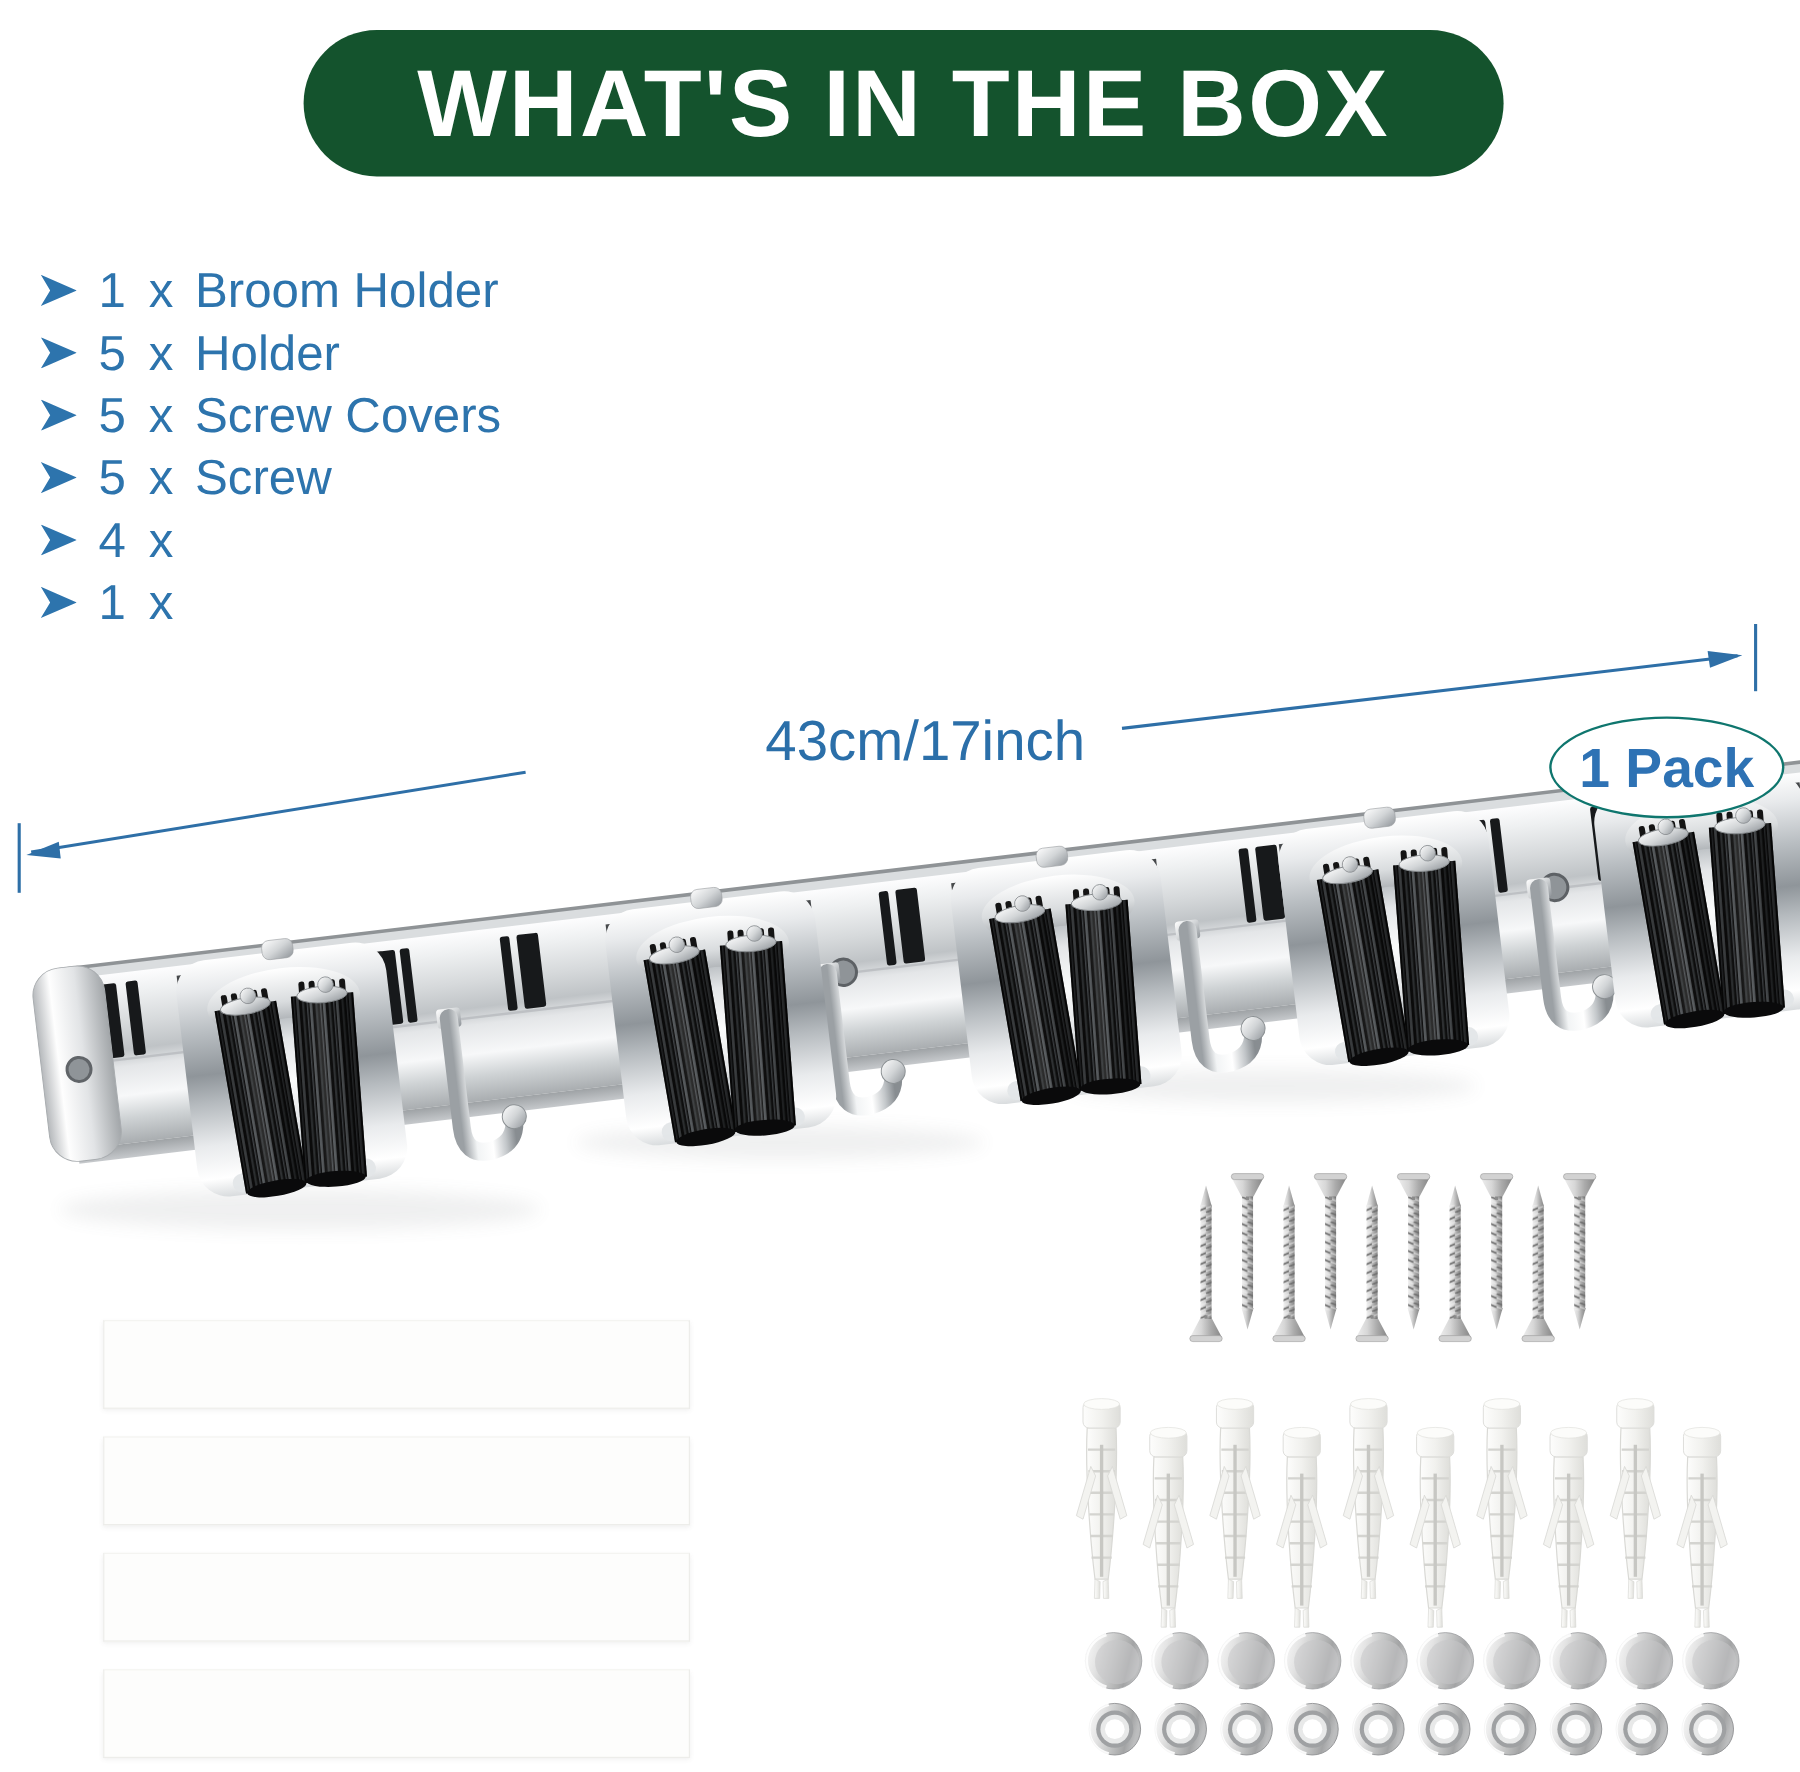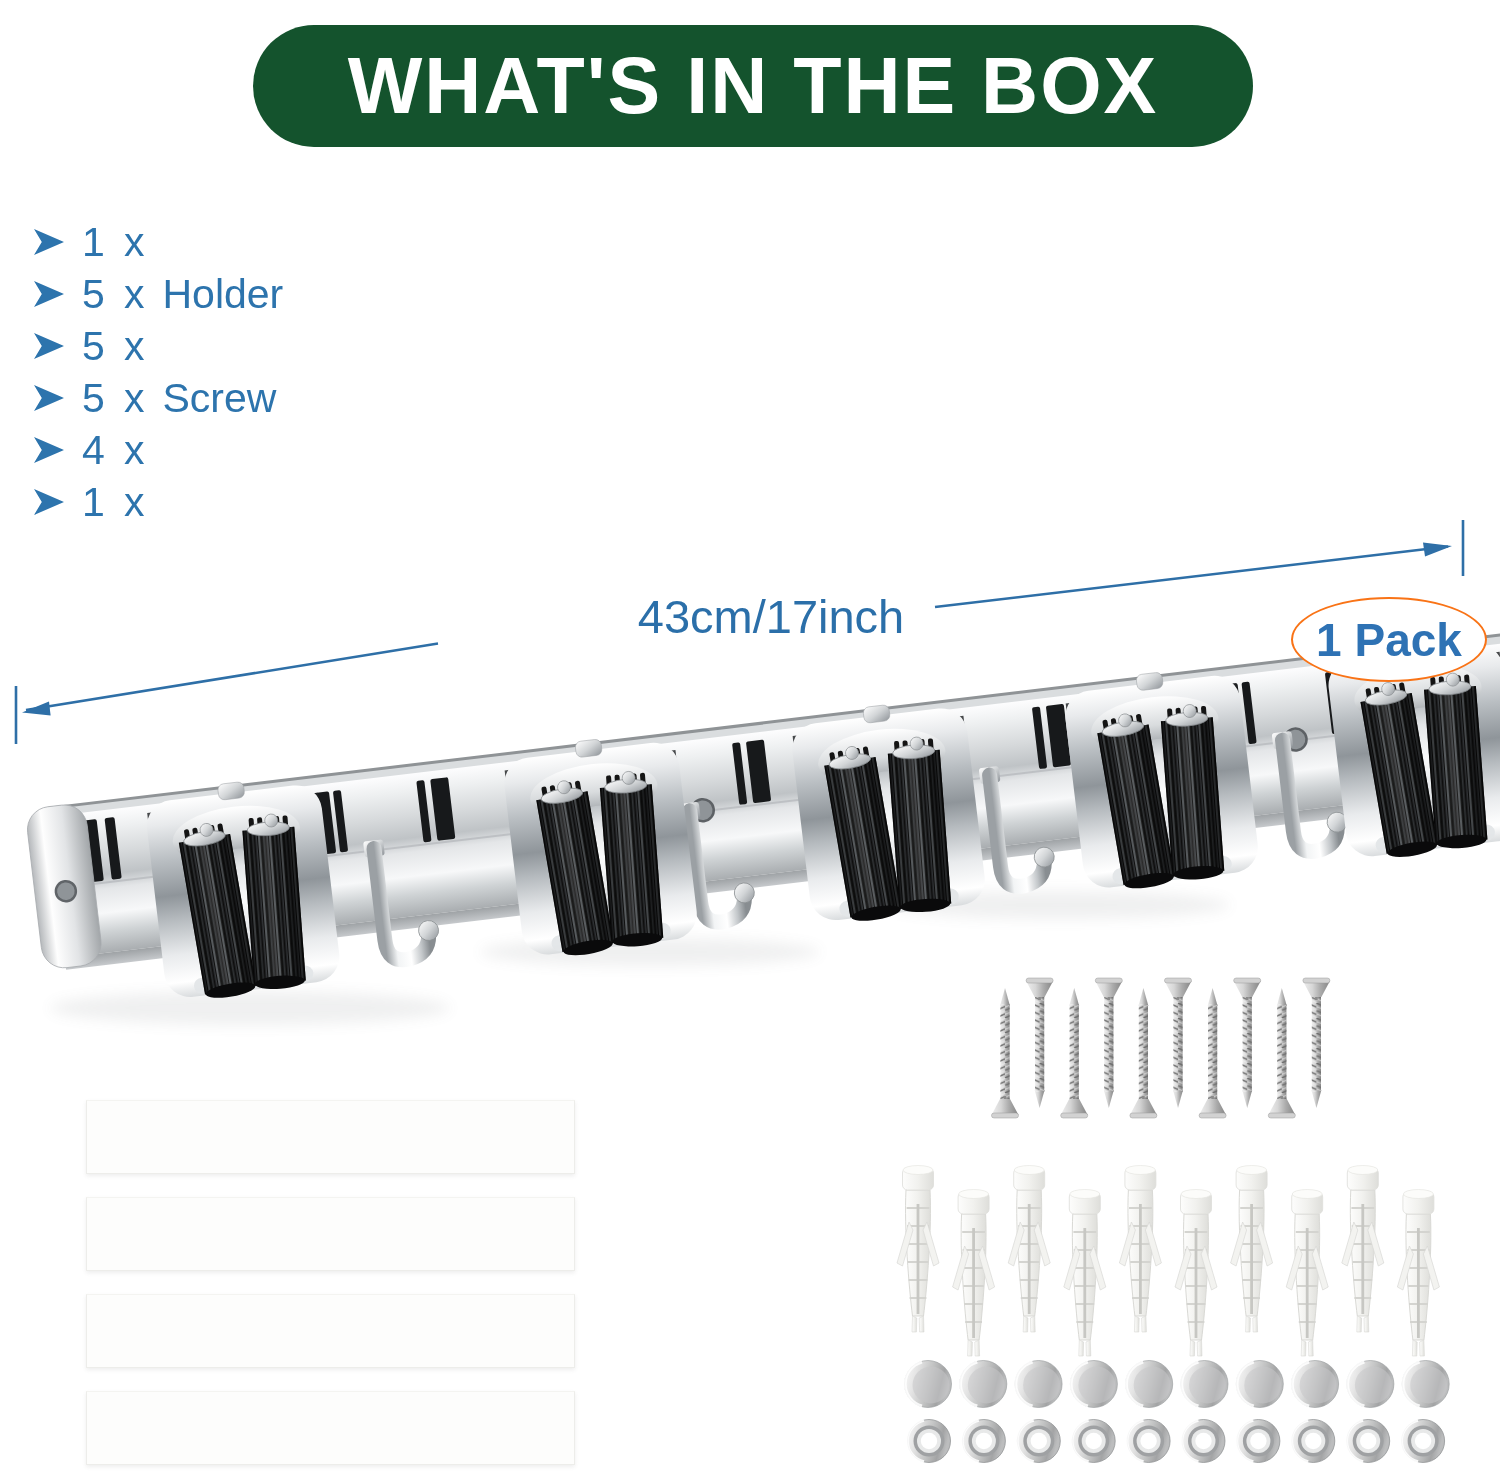--- a/index.html
+++ b/index.html
@@ -33,21 +33,21 @@
   .qty{width:42px;flex:0 0 42px;}
   .sep{margin-right:18px;}
   
   .dim-label{
     left:600px;top:589px;width:342px;text-align:center;
     color:#2b6fa9;font-size:47px;font-weight:400;z-index:6;white-space:nowrap;
   }
   
   .badge{
     left:1291px;top:597px;width:196px;height:85px;border-radius:50%;
-    background:#ffffff;border:2px solid #f97316;box-sizing:border-box;
+    background:#ffffff;border:2px solid #0f766e;box-sizing:border-box;
     display:flex;align-items:center;justify-content:center;z-index:5;
   }
   .badge span{color:#2e72b4;font-size:46px;font-weight:700;}
   
   .strip{
     position:absolute;left:86px;width:489px;height:74px;
     background:#fdfdfc;border:1px solid #ededea;border-top-color:#f4f4f1;
     box-shadow:0 2px 4px rgba(90,90,90,0.10);box-sizing:border-box;z-index:1;
   }
   #scene{position:absolute;left:0;top:0;z-index:3;pointer-events:none;}
@@ -57,31 +57,33 @@
 
 <div class="abs banner">
   <span>WHAT'S IN THE BOX</span>
 </div>
 
 <ul class="abs parts">
   <li>
     <span class="bullet"></span>
     <span class="qty">1</span>
     <span class="sep">x</span>
+    <span class="label">Broom Holder</span>
   </li>
   <li>
     <span class="bullet"></span>
     <span class="qty">5</span>
     <span class="sep">x</span>
     <span class="label">Holder</span>
   </li>
   <li>
     <span class="bullet"></span>
     <span class="qty">5</span>
     <span class="sep">x</span>
+    <span class="label">Screw Covers</span>
   </li>
   <li>
     <span class="bullet"></span>
     <span class="qty">5</span>
     <span class="sep">x</span>
     <span class="label">Screw</span>
   </li>
   <li>
     <span class="bullet"></span>
     <span class="qty">4</span>

